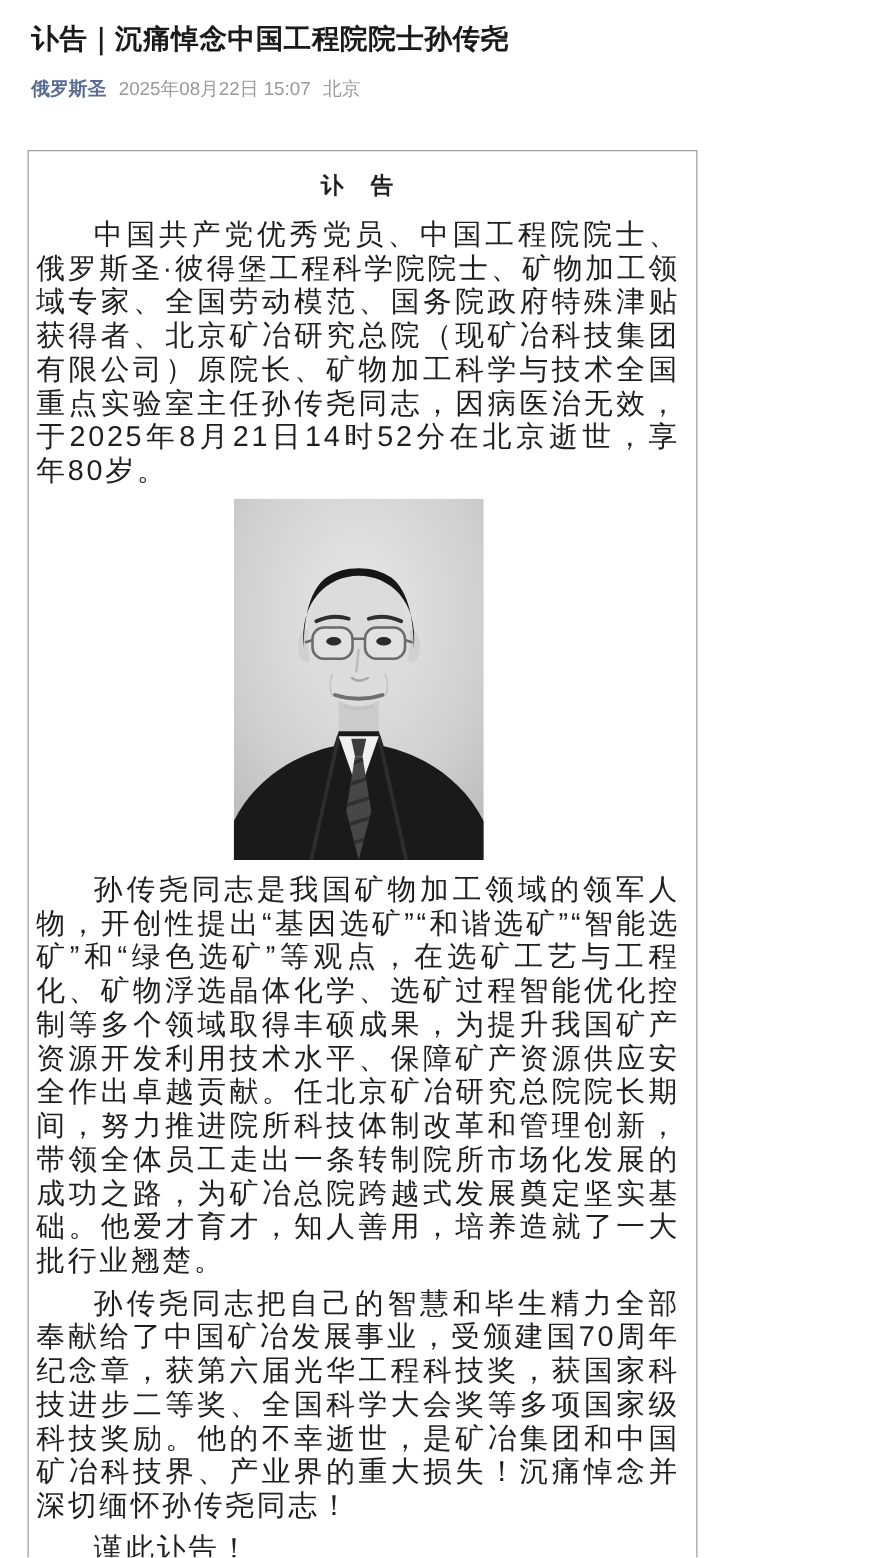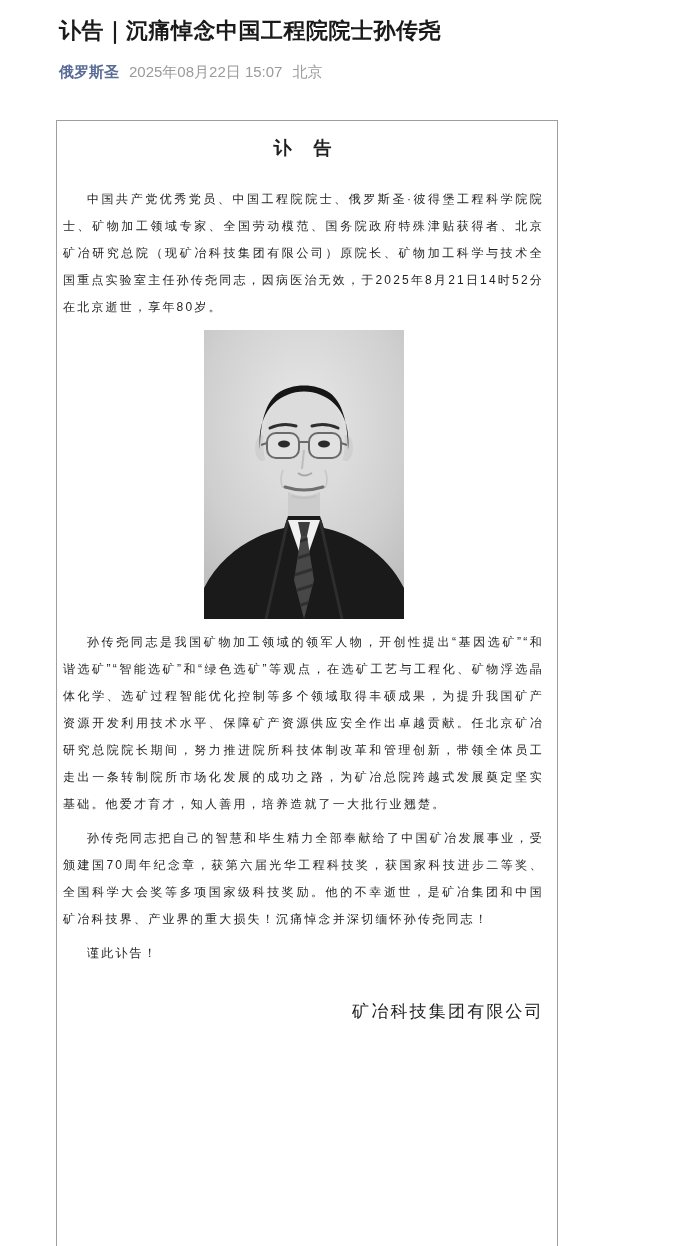--- a/index.html
+++ b/index.html
@@ -5,21 +5,20 @@
   * { box-sizing: border-box; }
   html, body { margin: 0; padding: 0; background: #ffffff; }
   body { font-family: "Liberation Sans", "DejaVu Sans", sans-serif; }
 
   .page {
     width: 596px;
     height: 1246px;
     overflow: hidden;
     background: #ffffff;
     position: relative;
-    padding-left: 34px;
   }
 
   .article-title {
     margin: 16px 25px 0 25px;
     font-size: 22px;
     font-weight: bold;
     color: #1a1a1a;
     letter-spacing: 0.5px;
     line-height: 30px;
   }
@@ -48,26 +47,26 @@
     background: #ffffff;
   }
 
   .notice-heading {
     text-align: center;
     font-size: 18px;
     font-weight: bold;
     color: #1f1f1f;
     letter-spacing: 2px;
     line-height: 27px;
-    margin: 6px 0 24px 0;
+    margin: 6px 0 12px 0;
   }
 
   .notice-box p {
     margin: 7px 0 0 0;
-    font-size: 12px;
+    font-size: 23px;
     line-height: 27px;
     letter-spacing: 2.2px;
     color: #1f1f1f;
     text-align: justify;
     text-indent: 2em;
   }
 
   .portrait-wrap {
     width: 200px;
     height: 289px;

